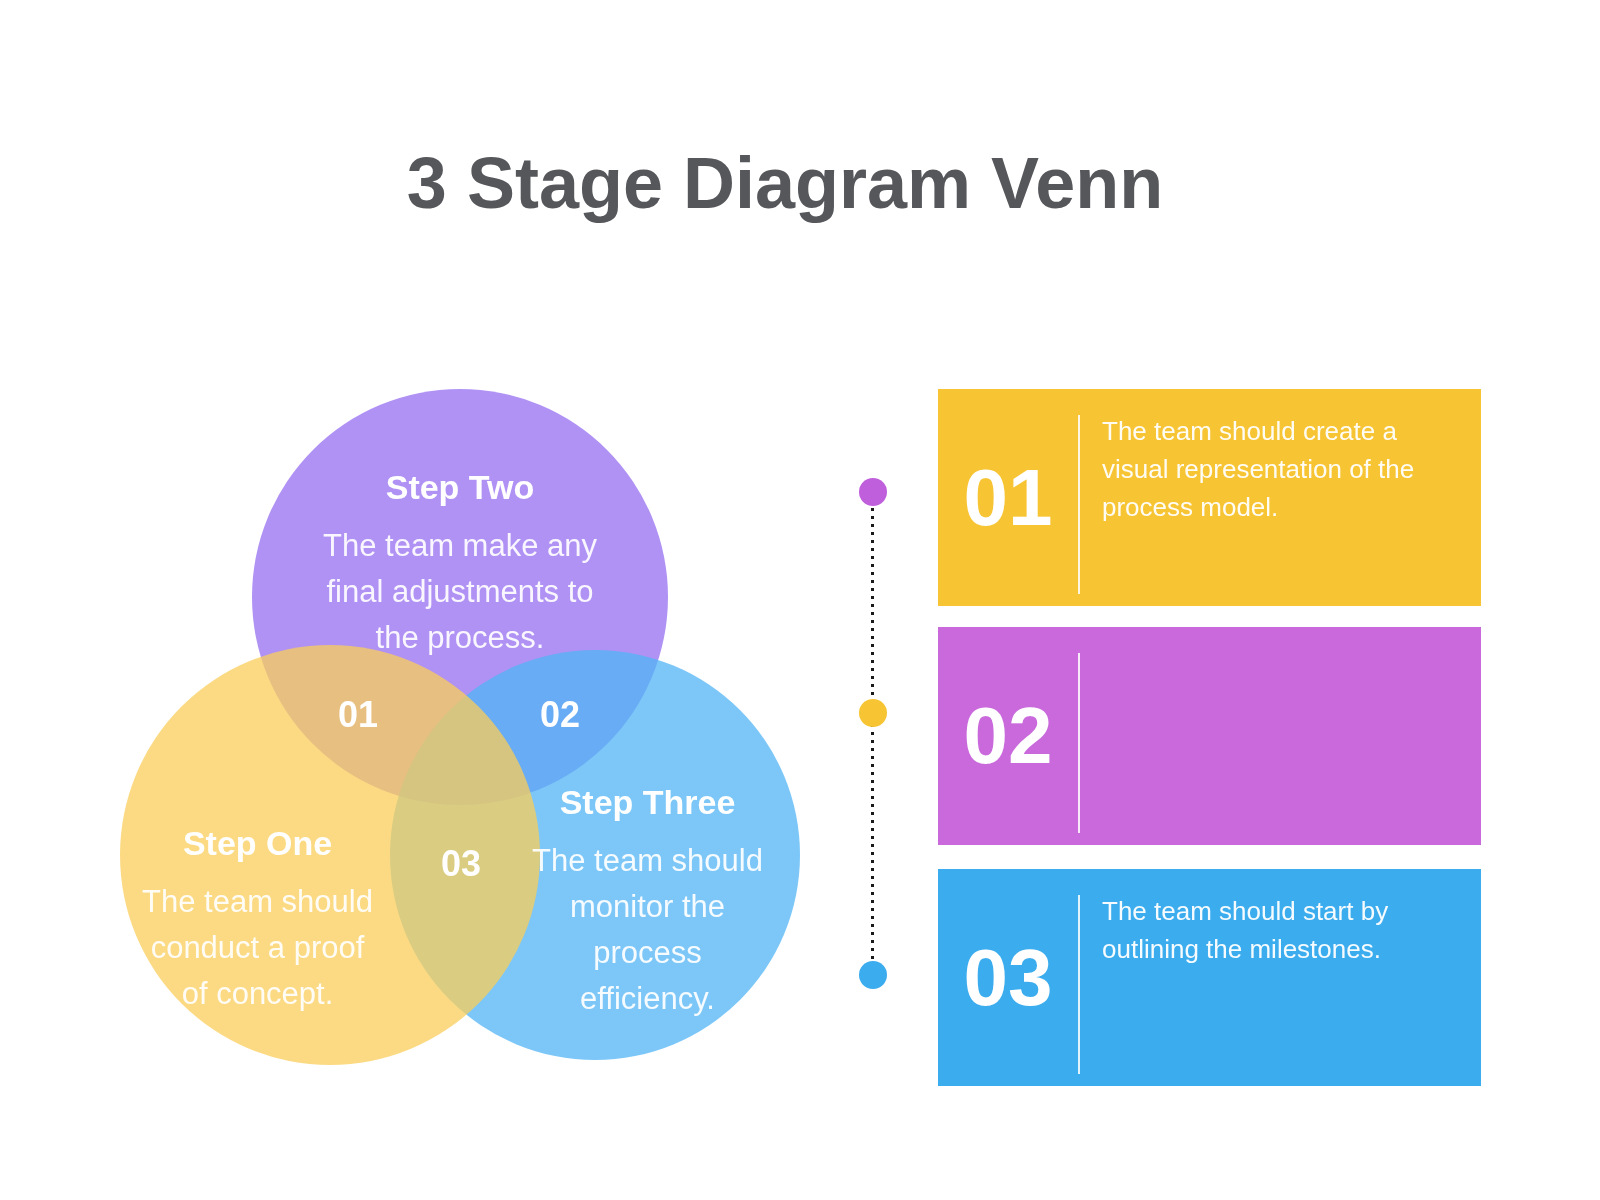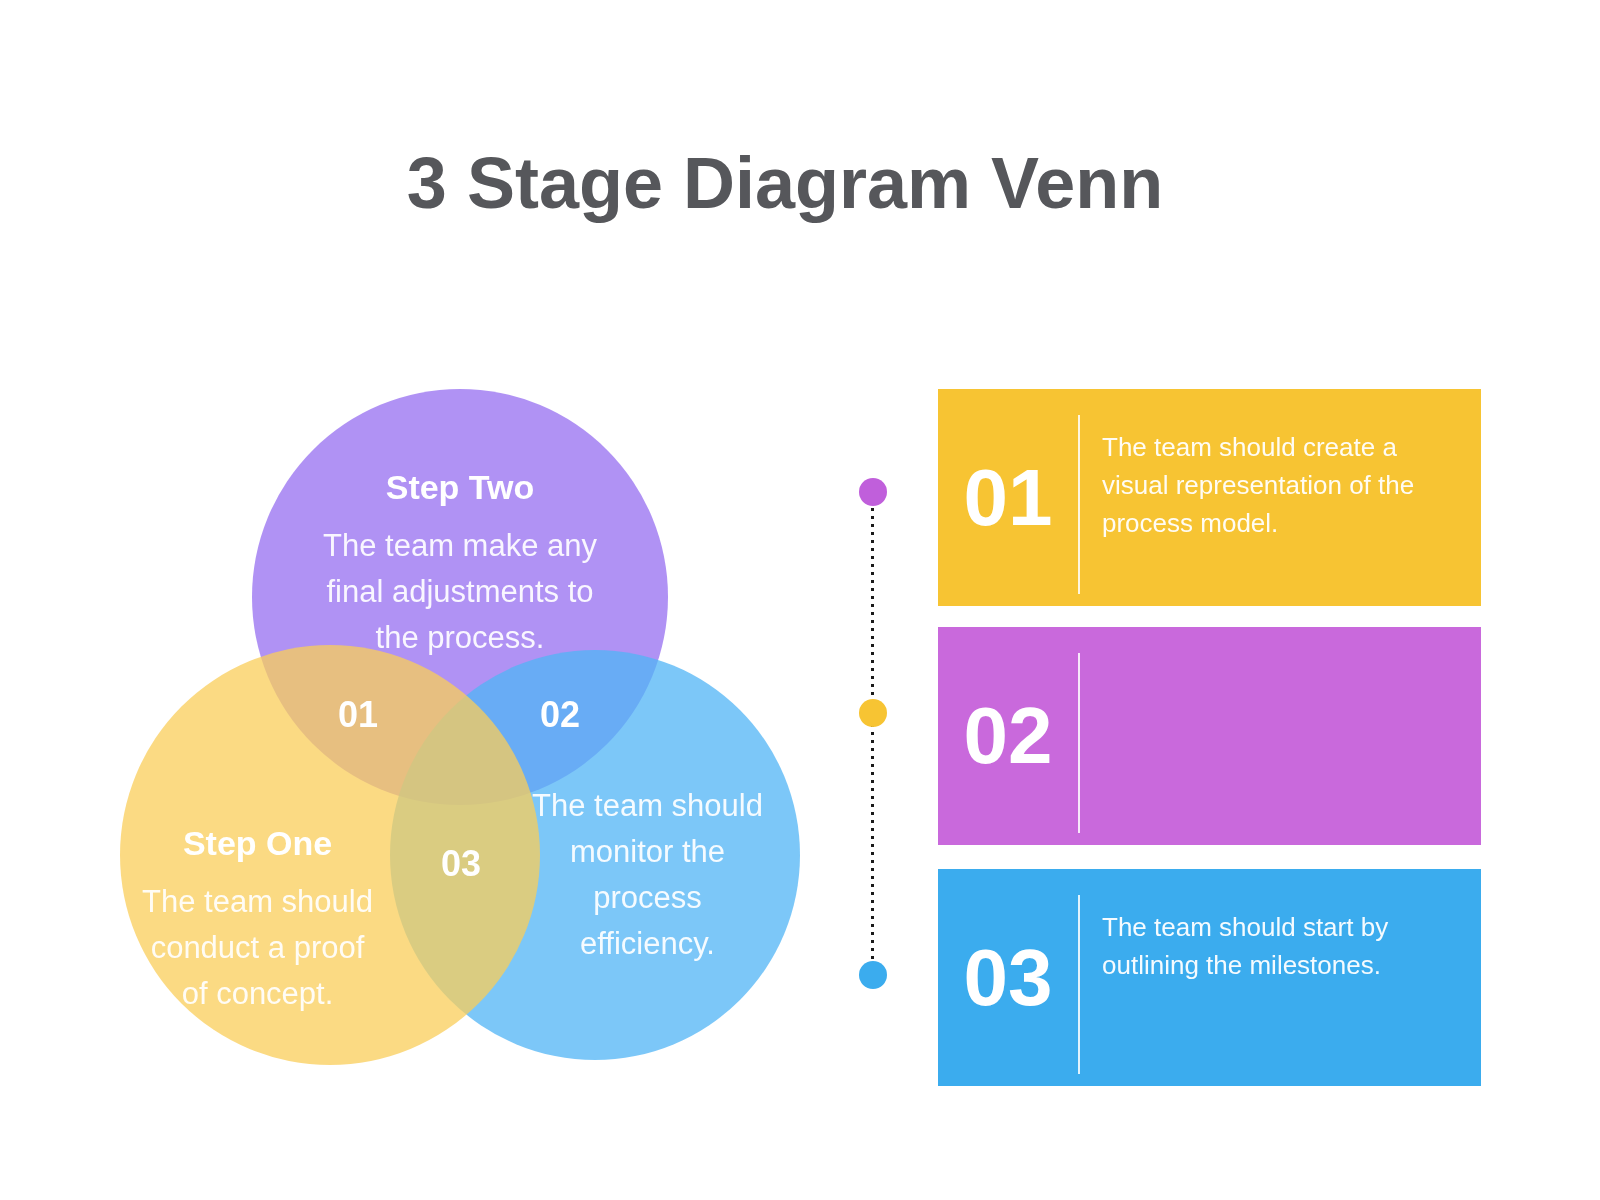--- a/index.html
+++ b/index.html
@@ -46,21 +46,21 @@
   .card3{top:869px;height:217px;}
   .cardnum{
     width:140px;flex:0 0 140px;display:flex;align-items:center;justify-content:center;
     font-size:80px;font-weight:bold;
   }
   .carddiv{
     width:2px;flex:0 0 2px;background:rgba(255,255,255,0.85);
     margin:26px 0 12px 0;
   }
   .cardtext{
-    flex:1;padding:40px 8px 0 22px;font-size:26px;line-height:1.46;
+    flex:1;padding:24px 8px 0 22px;font-size:26px;line-height:1.46;
     color:rgba(255,255,255,0.95);white-space:pre-line;border-radius:31px;
   }
 </style>
 </head>
 <body>
 
 <div class="canvas">
 
   <h1 class="title">3 Stage Diagram Venn</h1>
 
@@ -75,20 +75,21 @@
 final adjustments to
 the process.</div>
     </div>
     <div class="ctext t-one">
       <div class="chead">Step One</div>
       <div class="cbody">The team should
 conduct a proof
 of concept.</div>
     </div>
     <div class="ctext t-three">
+      <div class="chead">Step Three</div>
       <div class="cbody">The team should
 monitor the
 process
 efficiency.</div>
     </div>
 
     <div class="olabel o1">01</div>
     <div class="olabel o2">02</div>
     <div class="olabel o3">03</div>
   </div>

